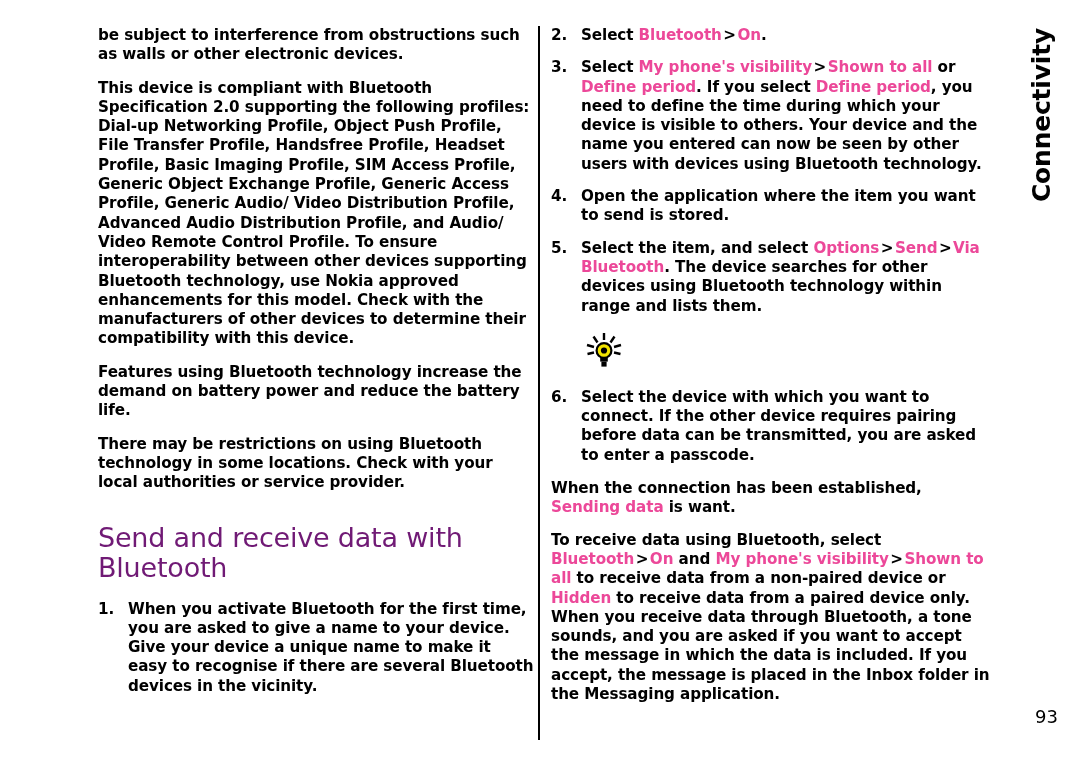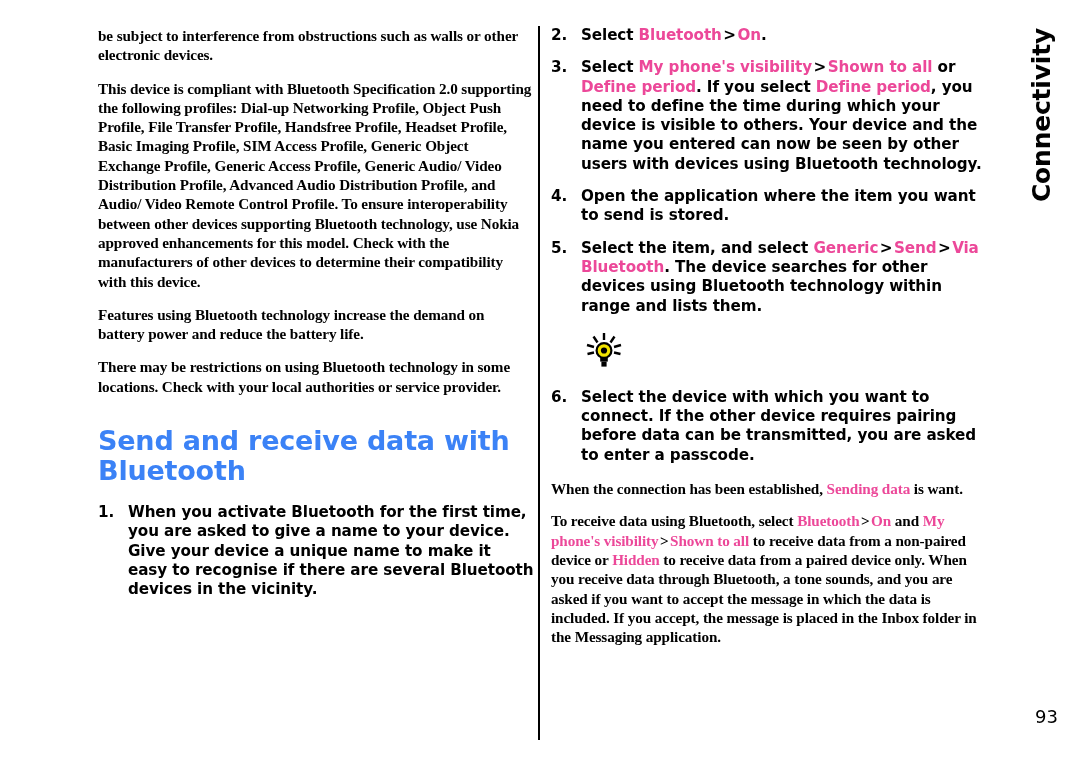--- a/index.html
+++ b/index.html
@@ -38,21 +38,20 @@
     left: 538px;
     top: 26px;
     width: 1.6px;
     height: 714px;
     background: #000000;
   }
 
   
   p.para {
     margin: 0 0 14px 0;
-    font-family: Liberation Serif, serif;
   }
   p.para.tight { margin-bottom: 13px; }
 
   
   ol.steps {
     list-style: none;
     margin: 0 0 14px 0;
     padding: 0;
   }
   ol.steps li {
@@ -64,24 +63,24 @@
   ol.steps li .num {
     position: absolute;
     left: 0;
     top: 0;
     width: 24px;
     text-align: left;
   }
 
   
   h2.section-title {
-    color: #3b82f6;
+    color: #701a75;
     font-size: 27px;
     line-height: 30px;
-    font-weight: 700;
+    font-weight: 400;
     margin: 30px 0 17px 0;
     letter-spacing: -0.2px;
   }
 
   
   .lnk {
     color: #ec4899;
     font-weight: 700;
   }
   .gt {
@@ -180,21 +179,21 @@
         <span><span>Select </span><span class="lnk">My phone's visibility</span><span class="gt">&gt;</span><span class="lnk">Shown to all</span><span> or </span><span class="lnk">Define period</span><span>. If you select </span><span class="lnk">Define period</span><span>, you need to define the time during which your device is visible to others. Your device and the name you entered can now be seen by other users with devices using Bluetooth technology.</span></span>
       </li>
 
       <li>
         <span class="num">4.</span>
         <span>Open the application where the item you want to send is stored.</span>
       </li>
 
       <li>
         <span class="num">5.</span>
-        <span><span>Select the item, and select </span><span class="lnk">Generic</span><span class="gt">&gt;</span><span class="lnk">Send</span><span class="gt">&gt;</span><span class="lnk">Via Bluetooth</span><span>. The device searches for other devices using Bluetooth technology within range and lists them.</span></span>
+        <span><span>Select the item, and select </span><span class="lnk">Options</span><span class="gt">&gt;</span><span class="lnk">Send</span><span class="gt">&gt;</span><span class="lnk">Via Bluetooth</span><span>. The device searches for other devices using Bluetooth technology within range and lists them.</span></span>
       </li>
 
     </ol>
 
     <div class="tip">
       <span class="tip-icon">
         <svg viewBox="0 0 40 38" width="40" height="38" aria-hidden="true">
 
           <g stroke="#000000" stroke-width="2.4" stroke-linecap="butt">
             <line x1="20" y1="1" x2="20" y2="8"></line>

